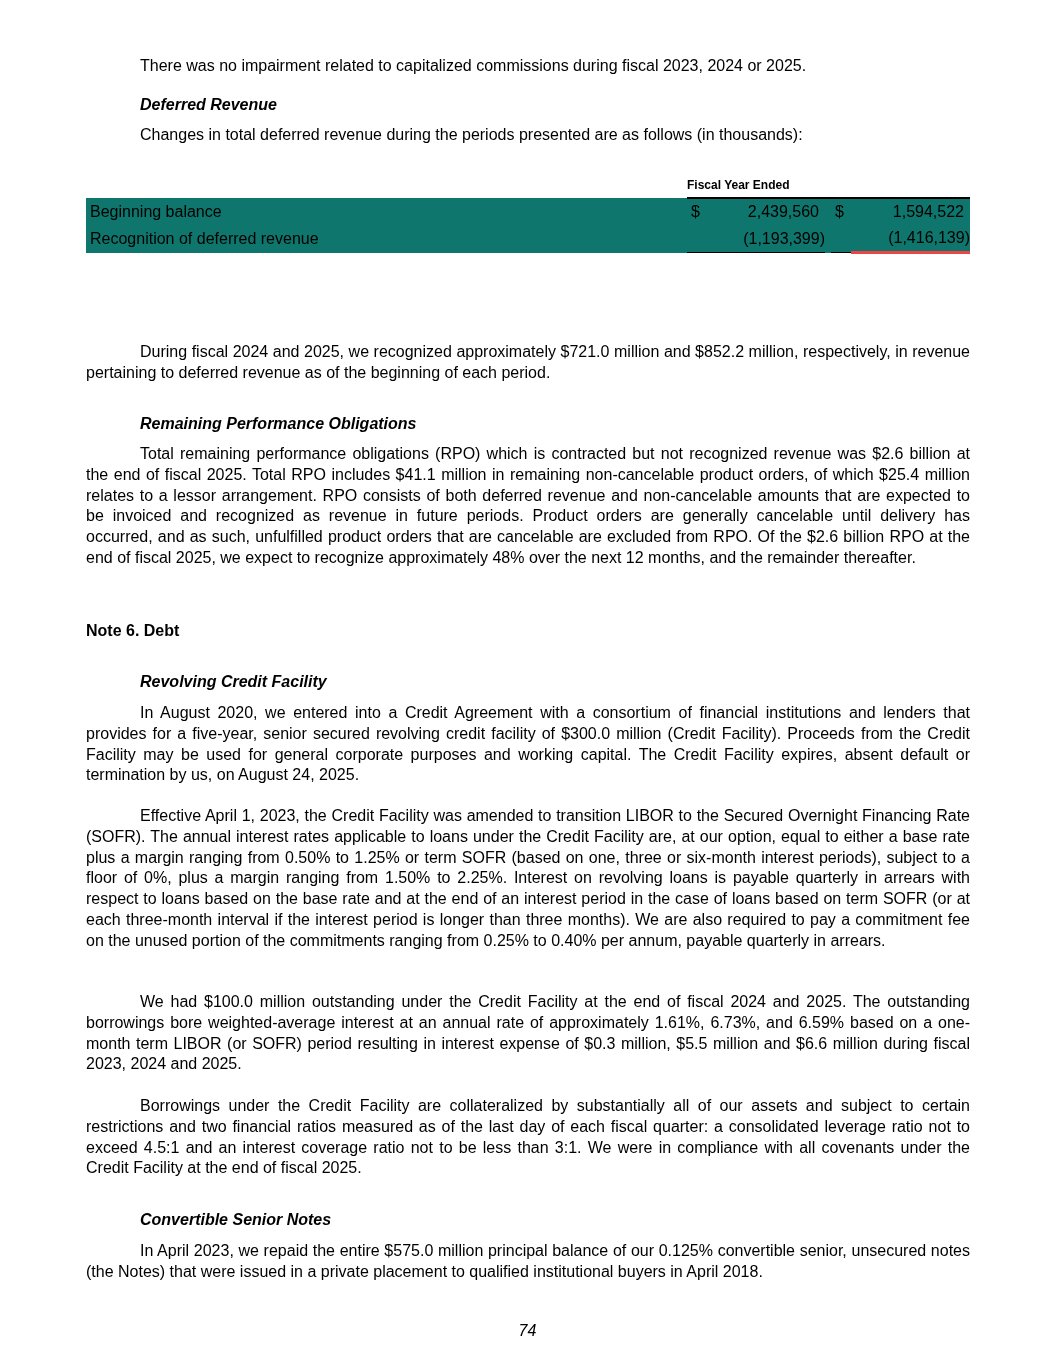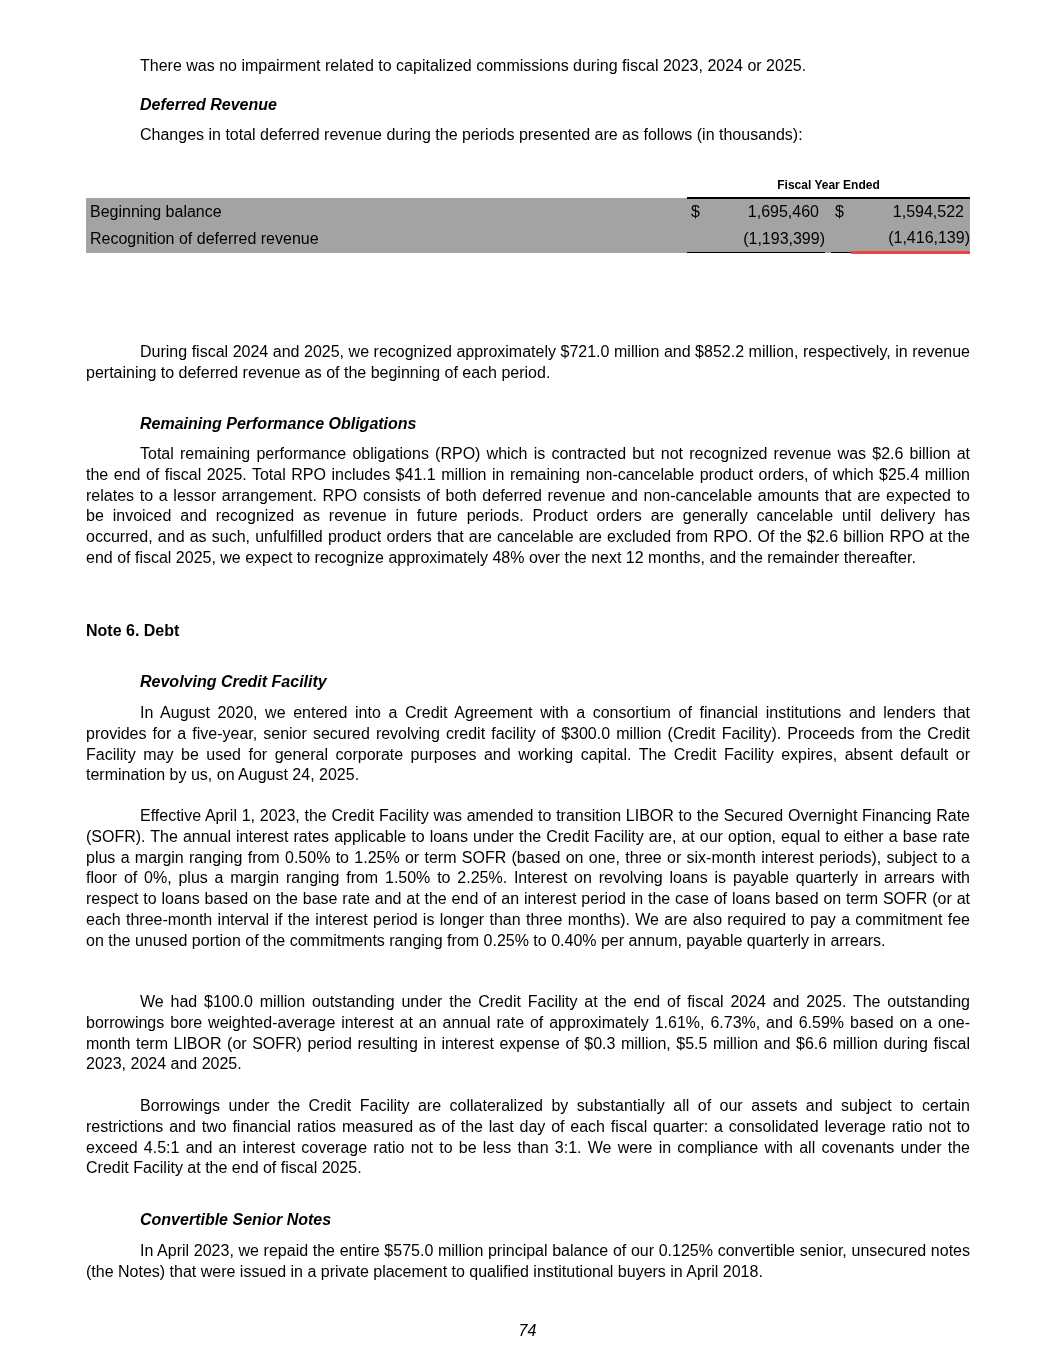--- a/index.html
+++ b/index.html
@@ -10,22 +10,22 @@
     .page { position: absolute; left: 86px; top: 0; width: 884px; }
     p { margin: 0; line-height: 20.8px; text-align: justify; }
     .indent { text-indent: 54px; }
     .h-italic { font-weight: bold; font-style: italic; padding-left: 54px; line-height: 20px; }
     .h-bold { font-weight: bold; line-height: 20px; }
     .abs { position: absolute; left: 0; width: 884px; }
 
     table.dr { border-collapse: collapse; width: 884px; font-size: 16px; }
     table.dr td { padding: 0; height: 26px; vertical-align: middle; }
     table.dr td.lbl { padding-left: 4px; }
-    table.dr tr.shade td.fill { background: #a3a3a3; }
-    .hdr-top { font-size: 12px; font-weight: bold; text-align: center; height: 18px !important; border-bottom: 2px solid #000; }
+    table.dr tr.shade td.fill { background: #0f766e; }
+    .hdr-top { font-size: 12px; font-weight: bold; height: 18px !important; border-bottom: 2px solid #000; }
     .hdr-yr { font-size: 12px; font-weight: bold; text-align: center; height: 18px !important; border-bottom: 3px solid #000; }
     .cur { width: 16px; text-align: left; padding-left: 4px !important; }
     .num { text-align: right; padding-right: 6px !important; }
     .gap { width: 6px; }
     .dbl { border-bottom: 3px double #000; }
     .page-num { position: absolute; left: 0; width: 1055px; text-align: center; top: 1322px; font-size: 16px; font-style: italic; }
   </style>
 </head>
 <body>
 
@@ -48,21 +48,21 @@
         <col style="width:119px">
       </colgroup>
       <tbody>
           <tr>
         <td></td>
         <td colspan="5" class="hdr-top">Fiscal Year Ended</td>
       </tr>
       <tr class="shade">
         <td class="lbl fill">Beginning balance</td>
         <td class="cur fill">$</td>
-        <td class="num fill">1,695,460</td>
+        <td class="num fill">2,439,560</td>
         <td class="gap fill"></td>
         <td class="cur fill">$</td>
         <td class="num fill">1,594,522</td>
       </tr>
       <tr class="shade">
         <td class="lbl fill">Recognition of deferred revenue</td>
         <td class="cur fill" style="border-bottom:1px solid #000;"></td>
         <td class="num fill" style="border-bottom:1px solid #000;padding-right:0 !important;">(1,193,399)</td>
         <td class="gap fill"></td>
         <td class="cur fill" style="border-bottom:1px solid #000;"></td>

